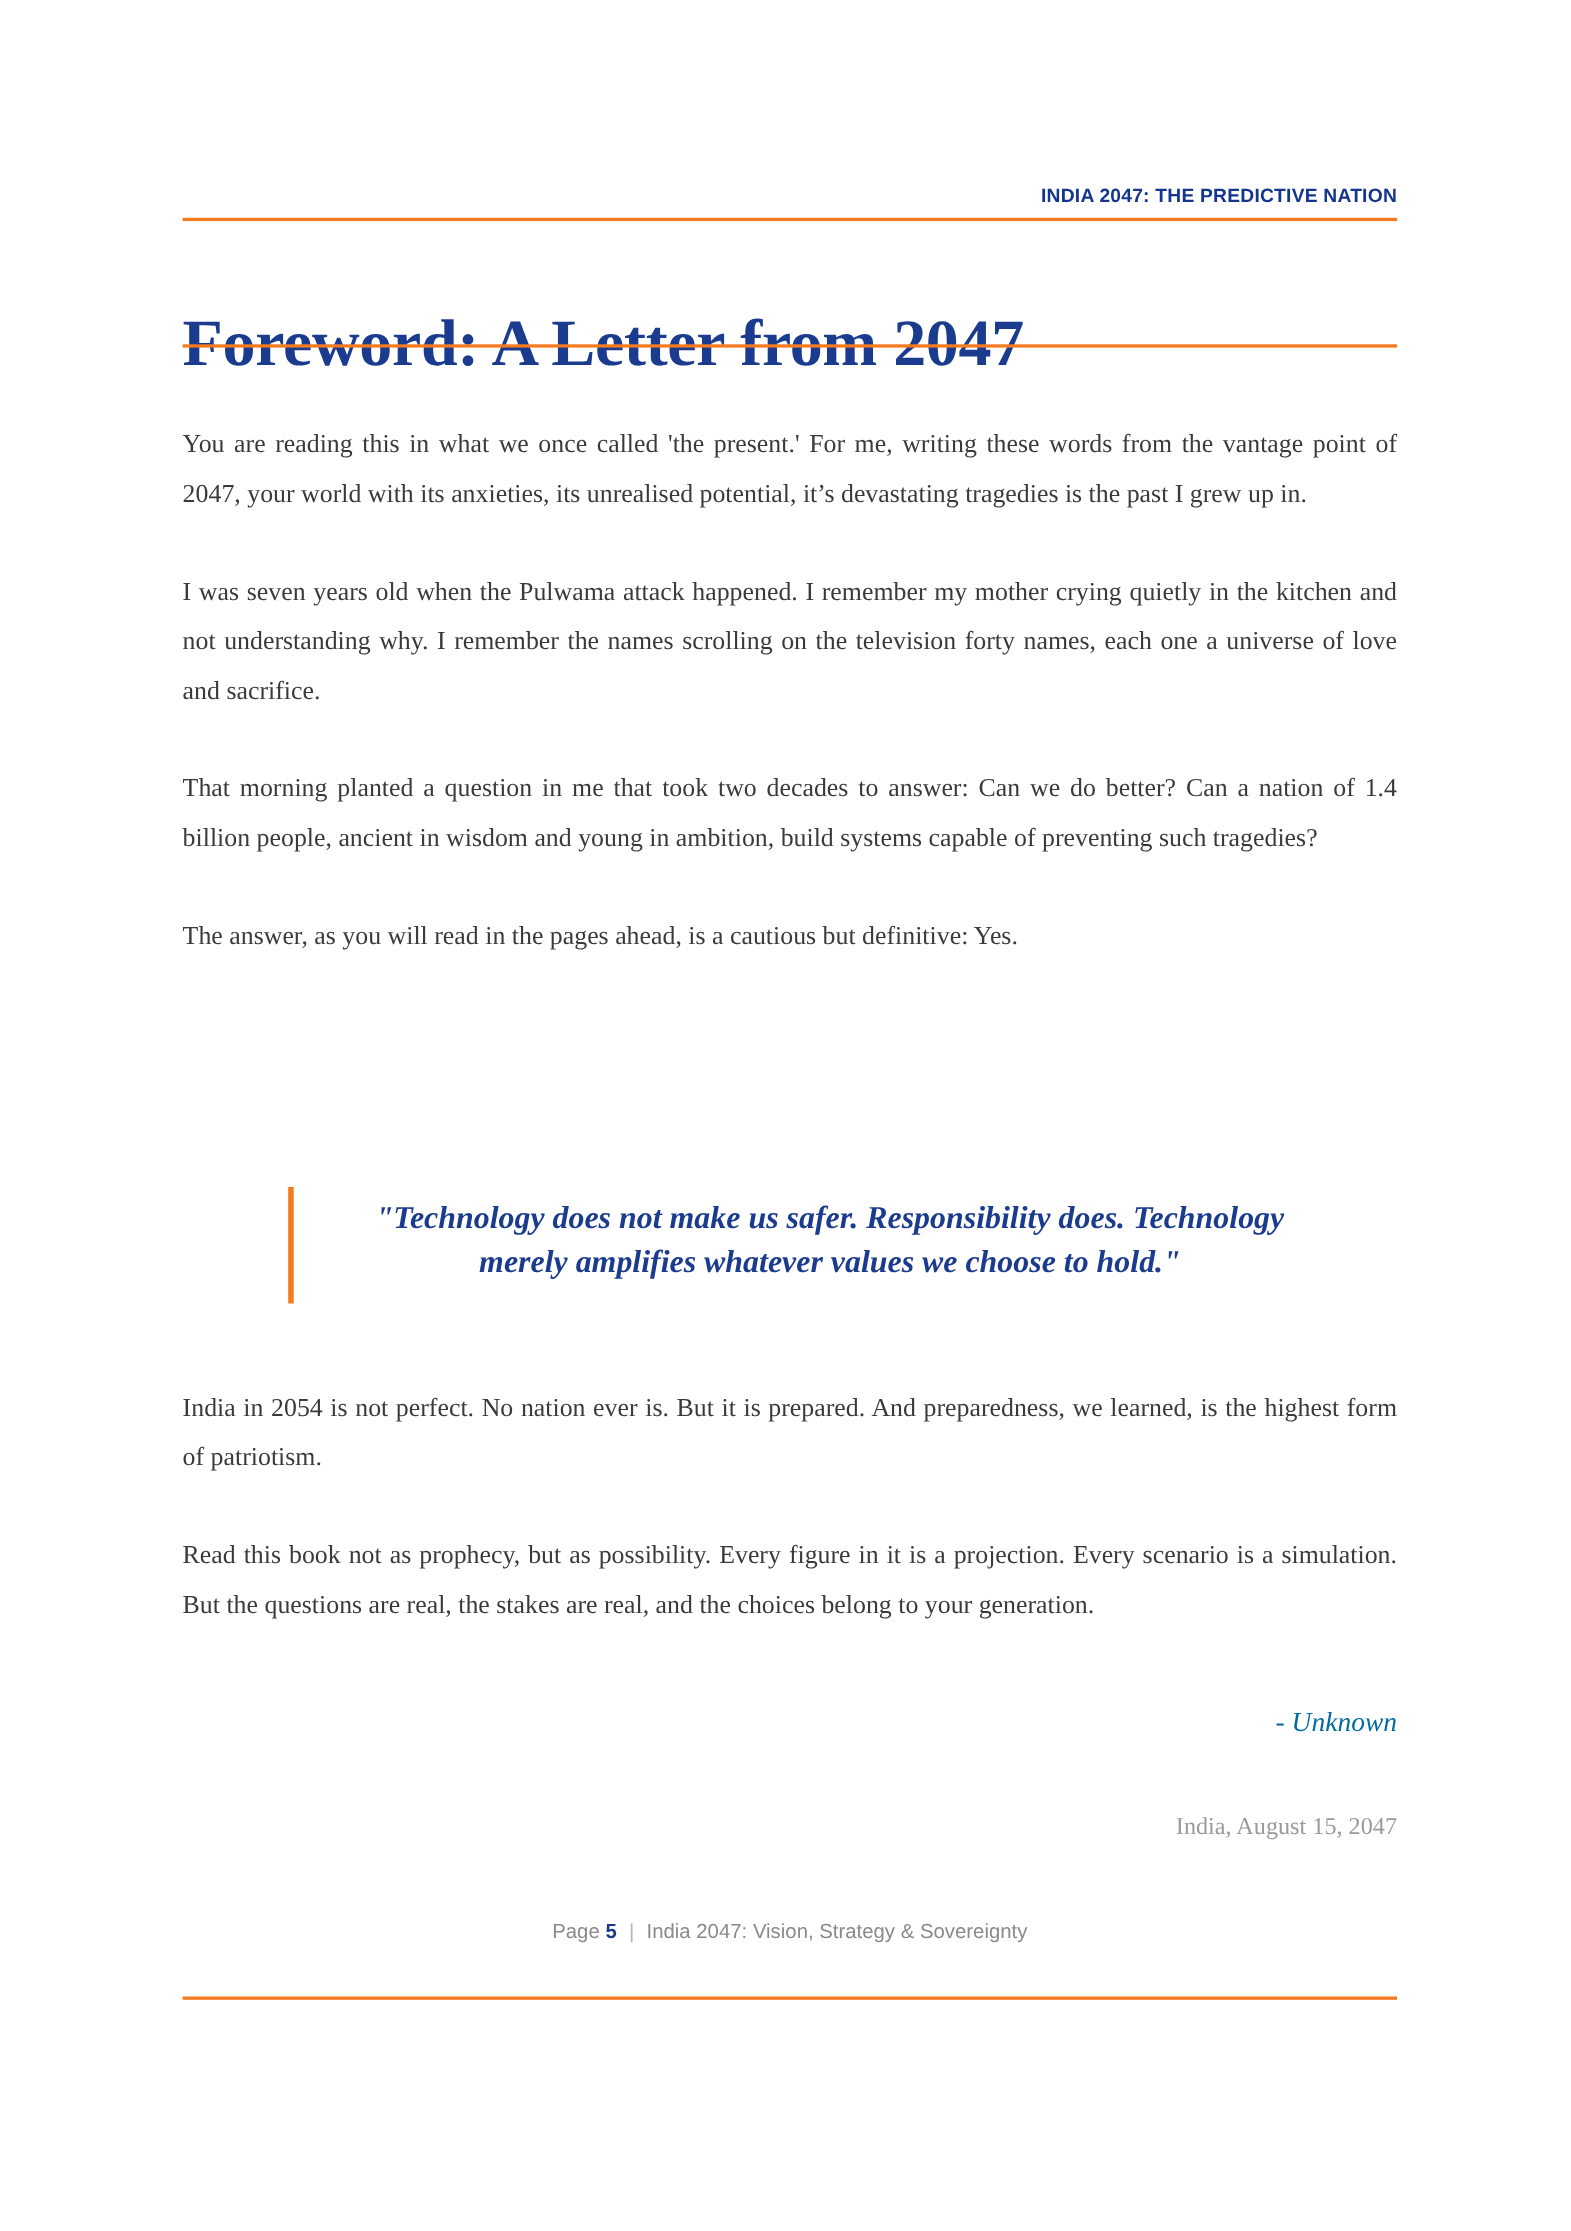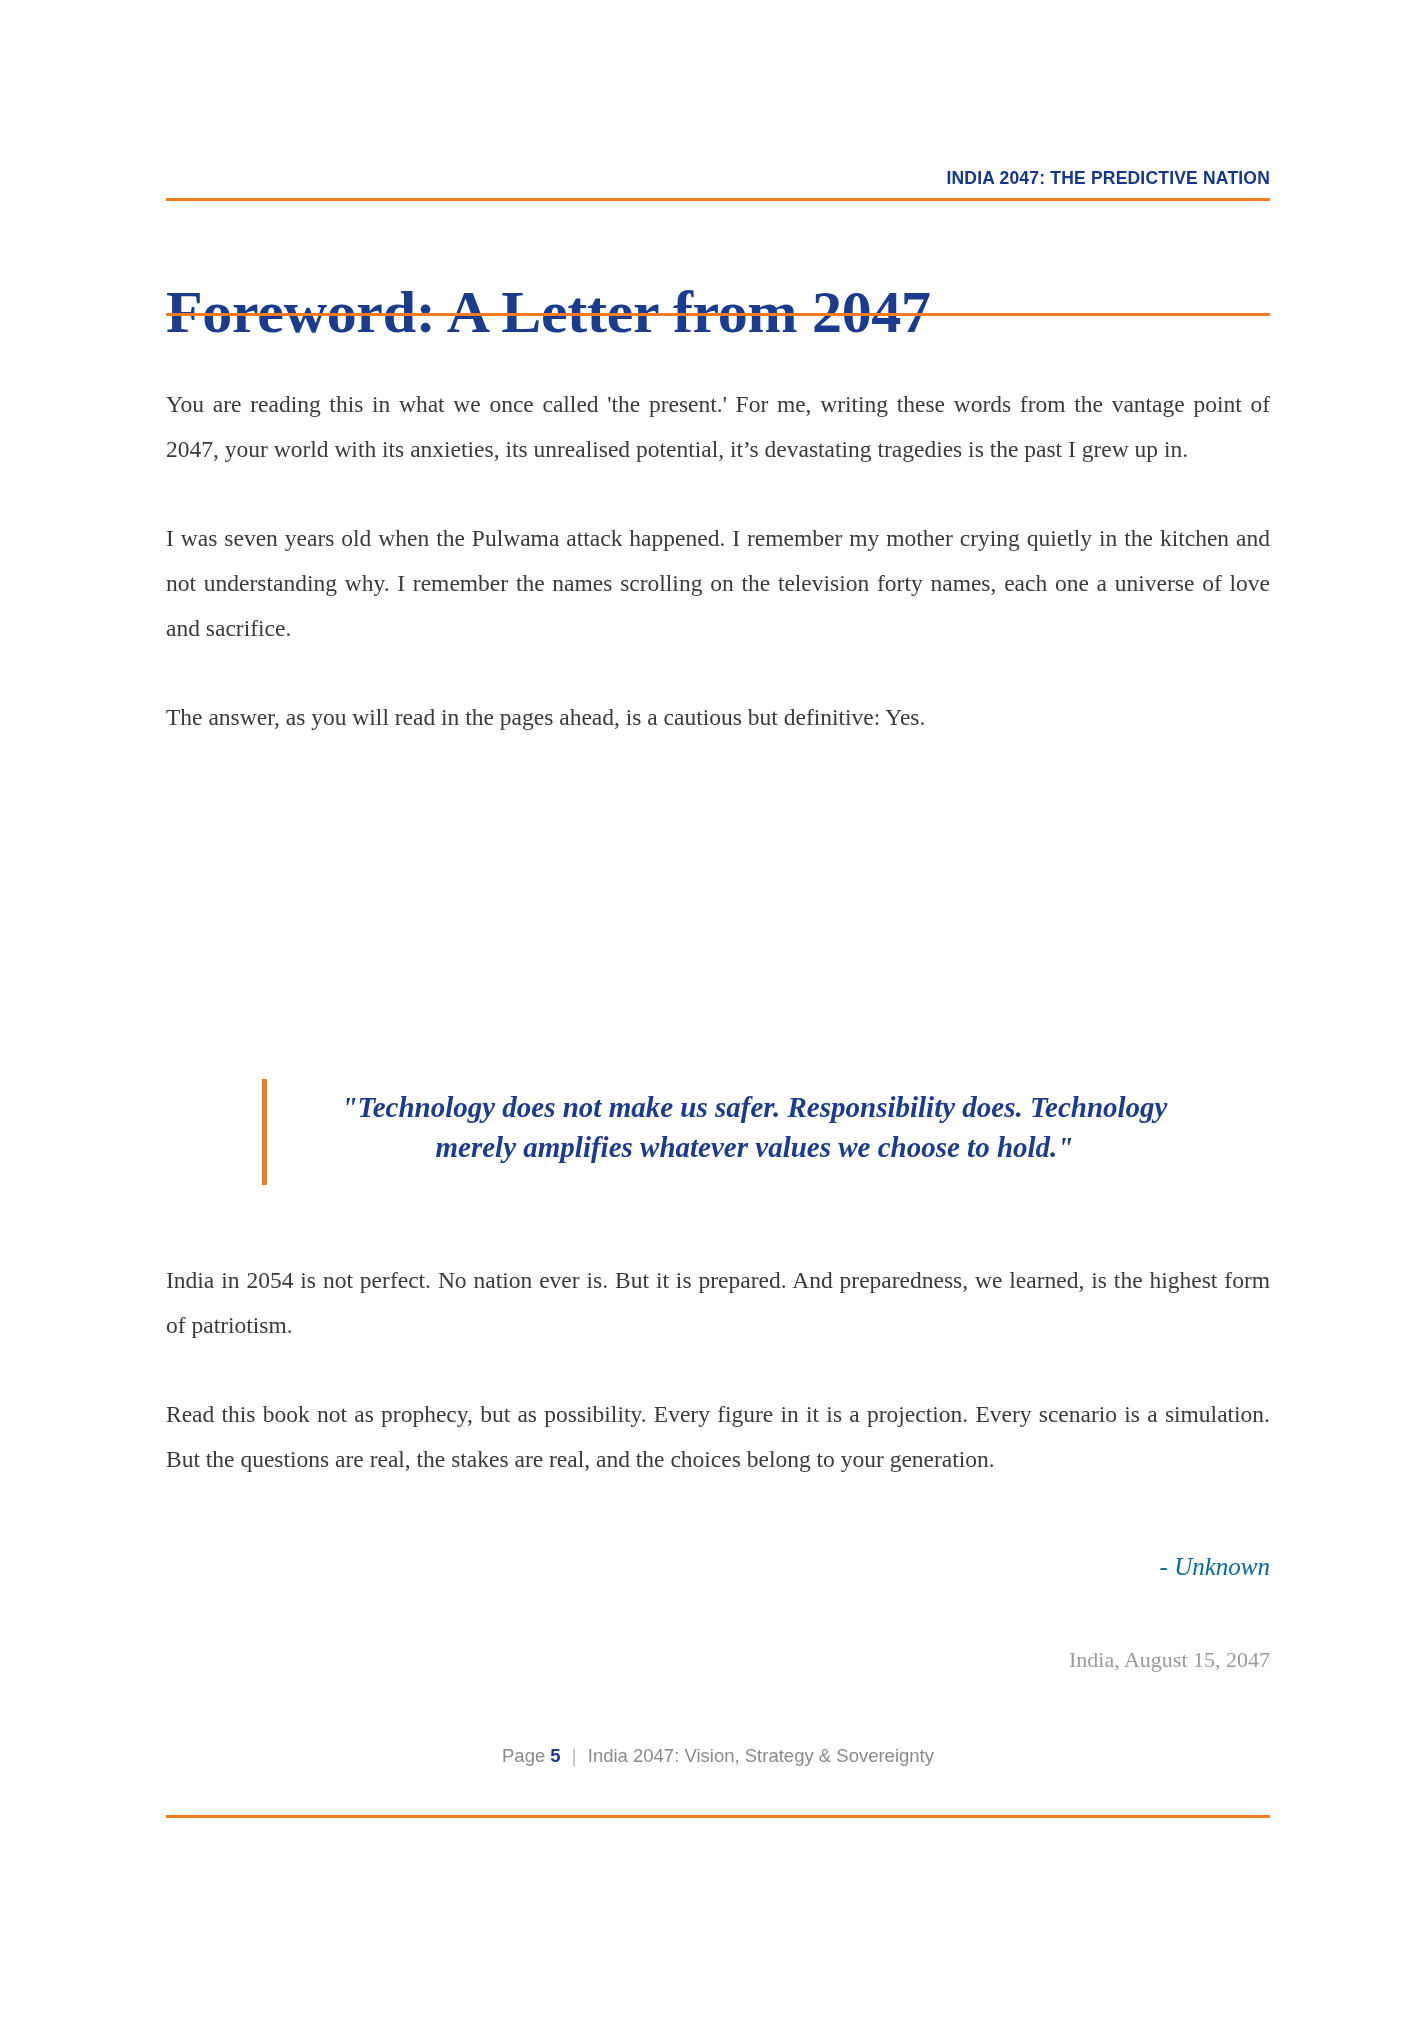--- a/index.html
+++ b/index.html
@@ -177,20 +177,21 @@
     <span class="running-header-text">INDIA 2047: THE PREDICTIVE NATION</span>
   </div>
   <div class="header-rule"></div>
 
   <h1 class="doc-title">Foreword: A Letter from 2047</h1>
   <div class="title-rule"></div>
 
   <div class="body-block">
     <p class="para">You are reading this in what we once called 'the present.' For me, writing these words from the vantage point of 2047, your world with its anxieties, its unrealised potential, it’s devastating tragedies is the past I grew up in.</p>
     <p class="para">I was seven years old when the Pulwama attack happened. I remember my mother crying quietly in the kitchen and not understanding why. I remember the names scrolling on the television forty names, each one a universe of love and sacrifice.</p>
+    <p class="para">That morning planted a question in me that took two decades to answer: Can we do better? Can a nation of 1.4 billion people, ancient in wisdom and young in ambition, build systems capable of preventing such tragedies?</p>
     <p class="para">The answer, as you will read in the pages ahead, is a cautious but definitive: Yes.</p>
   </div>
 
   <blockquote class="pullquote">
     <div class="pullquote-text">"Technology does not make us safer. Responsibility does. Technology merely amplifies whatever values we choose to hold."</div>
   </blockquote>
 
   <div class="closing-block">
     <p class="para">India in 2054 is not perfect. No nation ever is. But it is prepared. And preparedness, we learned, is the highest form of patriotism.</p>
     <p class="para">Read this book not as prophecy, but as possibility. Every figure in it is a projection. Every scenario is a simulation. But the questions are real, the stakes are real, and the choices belong to your generation.</p>

